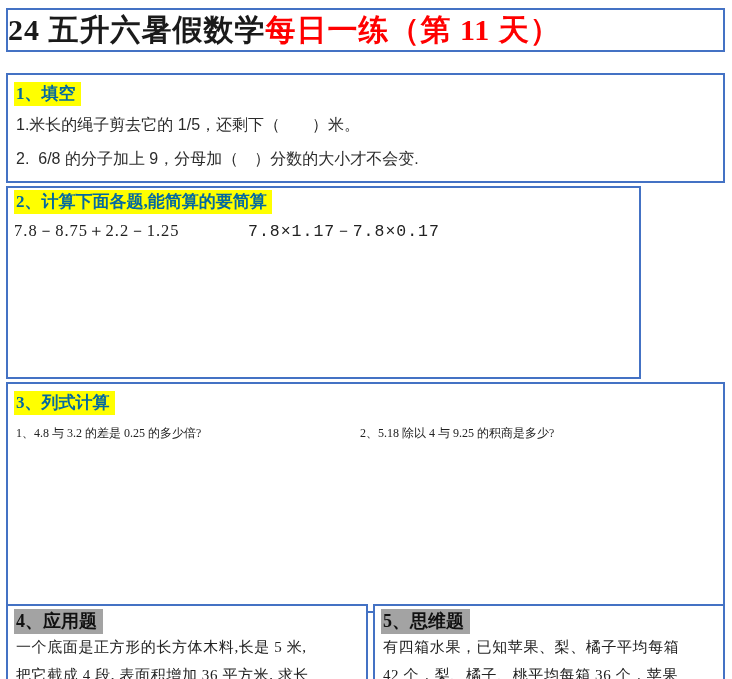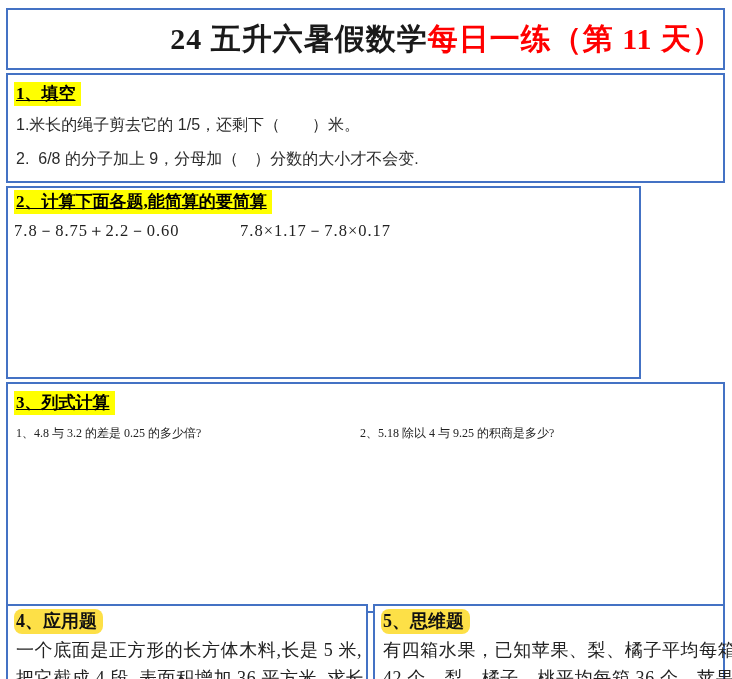--- a/index.html
+++ b/index.html
@@ -17,22 +17,22 @@
     color: #1a1a1a;
   }
   .box {
     position: absolute;
     border: 2px solid #4472C4;
     box-sizing: border-box;
     background: #ffffff;
   }
   
   #title-box {
-    left: 6px; top: 8px; width: 719px; height: 62px;
-    display: flex; align-items: center; justify-content: flex-end;
+    left: 6px; top: 8px; width: 719px; height: 44px;
+    display: flex; align-items: center; justify-content: flex-start;
   }
   .title-text {
     font-size: 30px;
     font-weight: bold;
     letter-spacing: 1px;
     white-space: pre;
   }
   .title-red { color: #FF0000; }
   
   #sec1-box { left: 6px; top: 73px;  width: 719px; height: 110px; }
@@ -43,22 +43,21 @@
 
   .sec-heading {
     display: inline-block;
     background: #FFFF00;
     font-weight: bold;
     font-size: 17px;
     line-height: 22px;
     padding: 1px 5px 1px 2px;
     margin: 7px 0 0 6px;
     white-space: pre;
-    color: #000000;
-    text-decoration: underline;
+    color: #0369a1;
   }
   .body-sans {
     position: absolute;
     font-family: "Liberation Sans", "DejaVu Sans", sans-serif;
     font-size: 16px;
     color: #2b2b2b;
     white-space: pre;
   }
   .expr {
     position: absolute;
@@ -71,57 +70,56 @@
   .calc-q {
     position: absolute;
     top: 41px;
     font-size: 12px;
     color: #222222;
     white-space: pre;
   }
   .para-line {
     position: absolute;
     left: 8px;
-    font-size: 18px;
+    font-size: 15px;
     letter-spacing: 0.6px;
     color: #222222;
     white-space: pre;
   }
   .bottom-heading {
     display: inline-block;
-    background: #fde047;
+    background: #a3a3a3;
     font-weight: bold;
     font-size: 18px;
     line-height: 23px;
     padding: 1px 6px 1px 2px;
     margin: 3px 0 0 6px;
     white-space: pre;
     color: #111111;
-    border-radius: 8px;
   }
 </style>
 </head>
 <body>
 
 <div id="page">
 
   <div id="title-box" class="box">
     <div class="title-text"><span>24 五升六暑假数学</span><span class="title-red">每日一练（第 11 天）</span></div>
   </div>
 
   <div id="sec1-box" class="box">
     <span class="sec-heading">1、填空</span>
     <div class="body-sans" style="left:8px; top:40px;text-align:right;">1.米长的绳子剪去它的 1/5，还剩下（　　）米。</div>
     <div class="body-sans" style="left:8px; top:74px;">2.  6/8 的分子加上 9，分母加（　）分数的大小才不会变.</div>
   </div>
 
   <div id="sec2-box" class="box">
     <span class="sec-heading" style="margin-top:2px;">2、计算下面各题,能简算的要简算</span>
-    <div class="expr" style="left:6px;">7.8－8.75＋2.2－0.60</div>
-    <div class="expr" style="left:232px;">7.8×1.17－7.8×0.17</div>
+    <div class="expr" style="left:6px;">7.8－8.75＋2.2－1.25</div>
+    <div class="expr" style="left:240px;font-family:Liberation Mono, monospace;">7.8×1.17－7.8×0.17</div>
   </div>
 
   <div id="sec3-box" class="box">
     <span class="sec-heading">3、列式计算</span>
     <div class="calc-q" style="left:8px;">1、4.8 与 3.2 的差是 0.25 的多少倍?</div>
     <div class="calc-q" style="left:352px;">2、5.18 除以 4 与 9.25 的积商是多少?</div>
   </div>
 
   <div id="sec4-box" class="box">
     <span class="bottom-heading">4、应用题</span>

